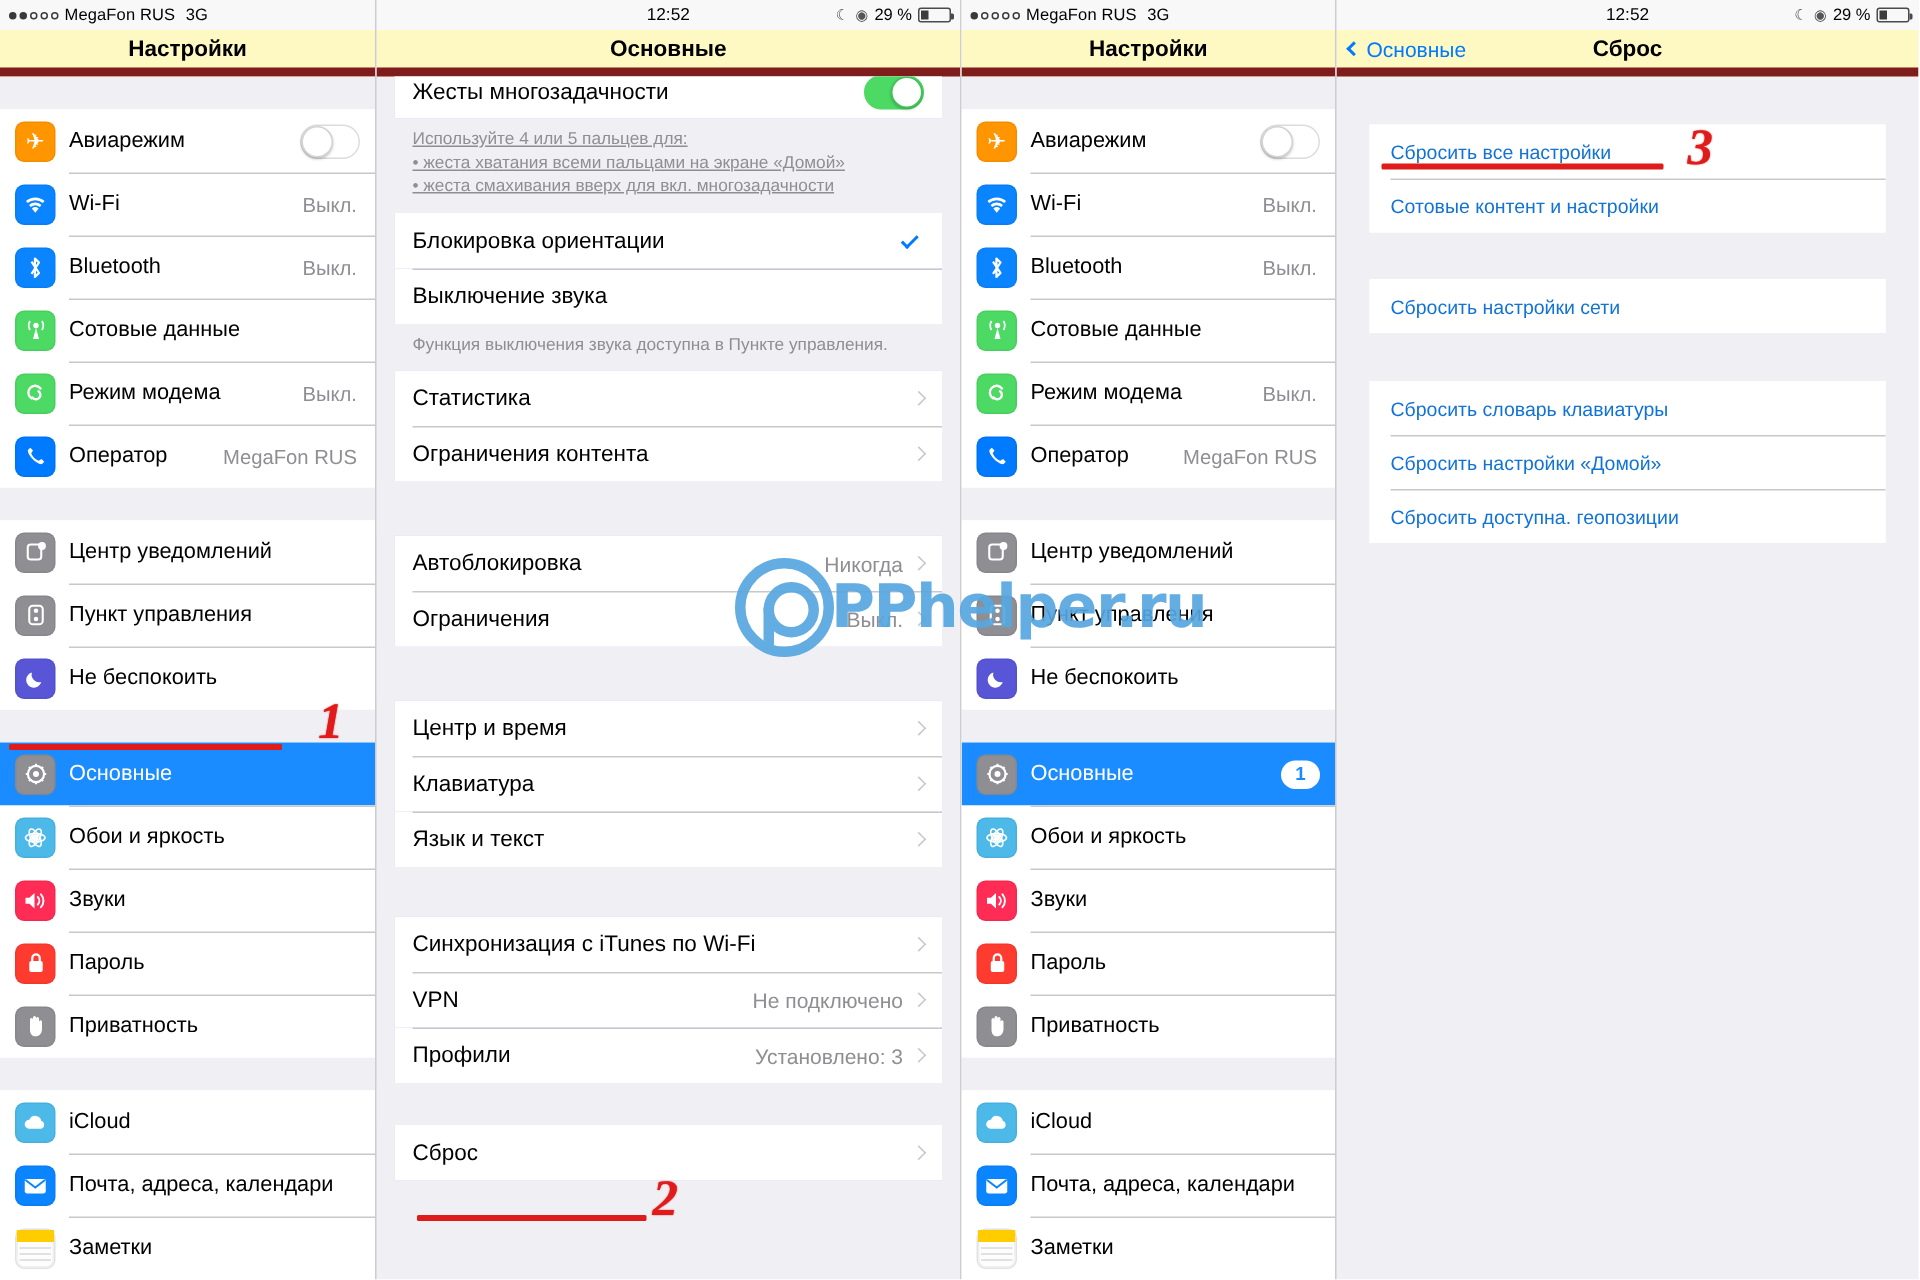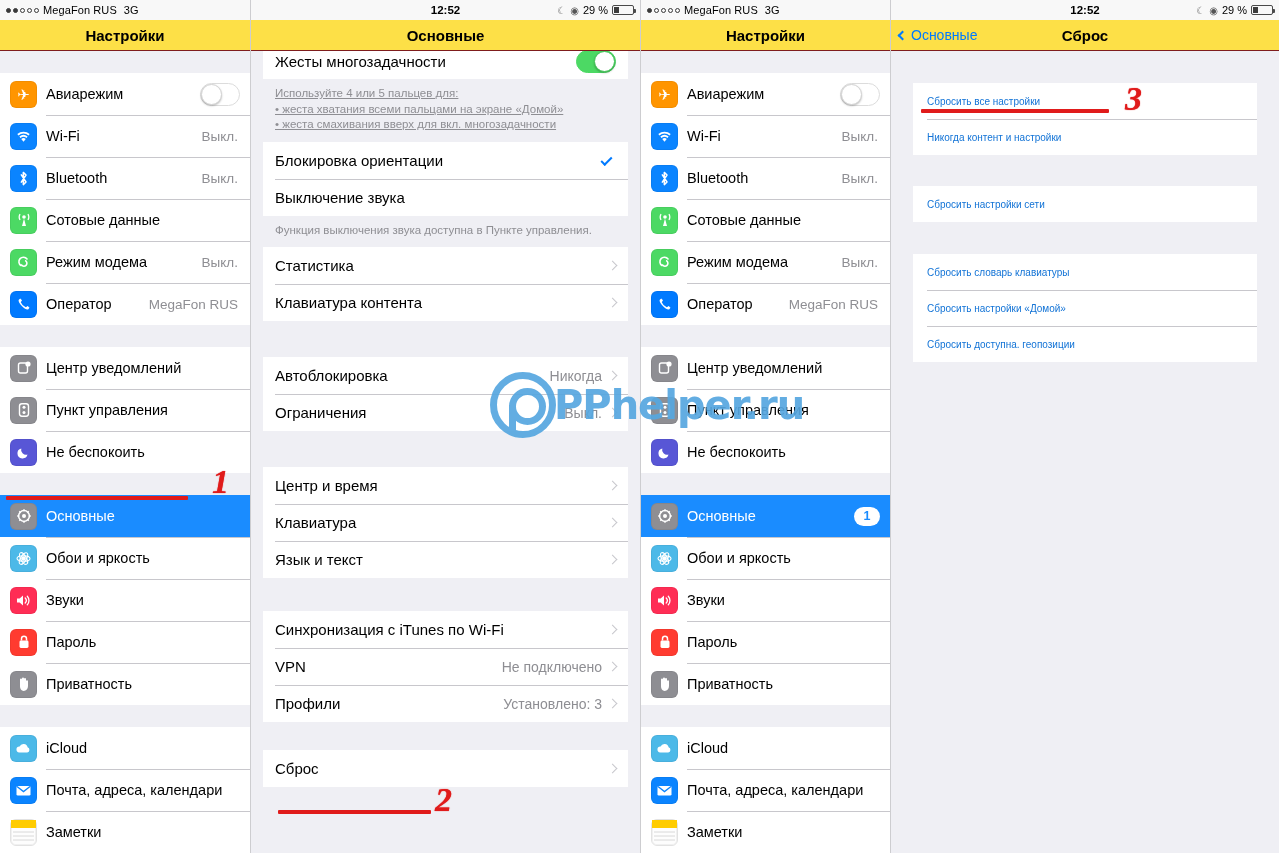--- a/index.html
+++ b/index.html
@@ -26,41 +26,41 @@
     padding: 0 6px; position: relative;
   }
   .sb-left { display: flex; align-items: center; gap: 4px; }
   .dots { display: flex; gap: 2px; align-items: center; }
   .dot { width: 5px; height: 5px; border-radius: 50%; border: 1px solid #3a3a3a; }
   .dot.on { background: #3a3a3a; }
   .sb-carrier { font-size: 11px; letter-spacing: 0.1px; }
   .sb-net { font-size: 11px; margin-left: 3px; }
   .sb-center {
     position: absolute; left: 0; right: 0; text-align: center;
-    font-size: 11.5px; font-weight: bold; pointer-events: none;
+    font-size: 11.5px; font-weight: normal; pointer-events: none;
   }
   .sb-right {
     margin-left: auto; display: flex; align-items: center; gap: 4px;
     font-size: 11px; position: relative; z-index: 2;
   }
   .moon-ic { font-size: 10px; color: #555; }
   .lock-ic { font-size: 10px; color: #555; }
   .batt {
     width: 22px; height: 10px; border: 1px solid #4a4a4a; border-radius: 2px;
     position: relative; padding: 1px;
   }
   .batt::after {
     content: ""; position: absolute; right: -3px; top: 3px;
     width: 2px; height: 4px; background: #4a4a4a; border-radius: 0 1px 1px 0;
   }
   .batt i { display: block; height: 100%; background: #3c3c3c; width: 29%; }
 
   
   .navbar {
-    height: 31px; background: #fde047; border-bottom: 1px solid #7f1d1d;
+    height: 31px; background: #fef9c3; border-bottom: 6px solid #7f1d1d;
     display: flex; align-items: center; position: relative;
   }
   .nav-title {
     position: absolute; left: 0; right: 0; text-align: center;
     font-size: 15px; font-weight: bold; color: #000;
   }
   .nav-back {
     display: flex; align-items: center; gap: 2px; color: #007aff;
     font-size: 14px; padding-left: 8px; position: relative; z-index: 2;
   }
@@ -148,21 +148,21 @@
   
   .rsec { background: #fff; margin: 0 22px; }
   .rrow {
     display: flex; align-items: center; height: 36px;
     padding: 0 14px; background: #fff; position: relative;
   }
   .rrow + .rrow::before {
     content: ""; position: absolute; left: 14px; right: 0; top: 0;
     height: 1px; background: #c8c7cc;
   }
-  .rrow-label { font-size: 10px; color: #1273d6; }
+  .rrow-label { font-size: 13px; color: #1273d6; }
 
   
   .ann-num {
     position: absolute; color: #e01b1b; font-weight: bold;
     font-family: "Liberation Serif", serif; font-style: italic;
     font-size: 34px; line-height: 1; z-index: 40;
     text-shadow: 0 0 1px #e01b1b;
   }
   .ann-line {
     position: absolute; height: 4px; background: #e01b1b;
@@ -448,21 +448,21 @@
         </div>
       </div>
       <div class="footnote">Функция выключения звука доступна в Пункте управления.</div>
 
       <div class="gsec">
         <div class="grow">
           <span class="grow-label">Статистика</span>
           <span class="chev"></span>
         </div>
         <div class="grow">
-          <span class="grow-label">Клавиатура контента</span>
+          <span class="grow-label">Ограничения контента</span>
           <span class="chev"></span>
         </div>
       </div>
       <div class="gap s"></div>
       <div style="height:22px;background:#efeff4"></div>
 
       <div class="gsec">
         <div class="grow">
           <span class="grow-label">Автоблокировка</span>
           <span class="grow-val">Никогда</span>
@@ -746,21 +746,21 @@
       <div class="nav-title">Сброс</div>
     </div>
     <div class="body">
       <div style="height:32px"></div>
 
       <div class="rsec">
         <div class="rrow">
           <span class="rrow-label">Сбросить все настройки</span>
         </div>
         <div class="rrow">
-          <span class="rrow-label">Никогда контент и настройки</span>
+          <span class="rrow-label">Сотовые контент и настройки</span>
         </div>
       </div>
 
       <div style="height:31px"></div>
 
       <div class="rsec">
         <div class="rrow">
           <span class="rrow-label">Сбросить настройки сети</span>
         </div>
       </div>

